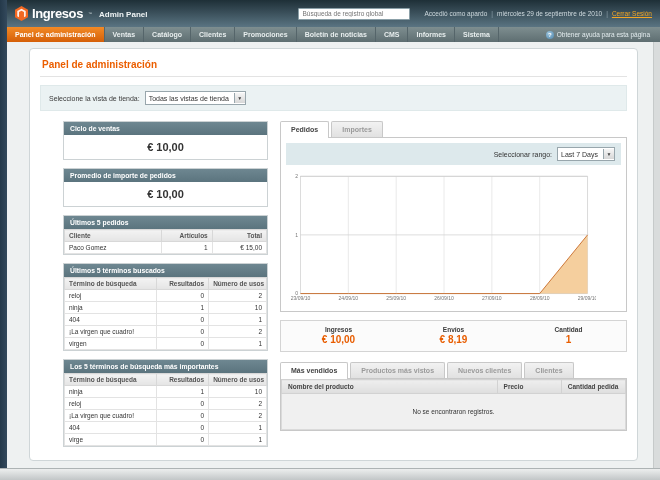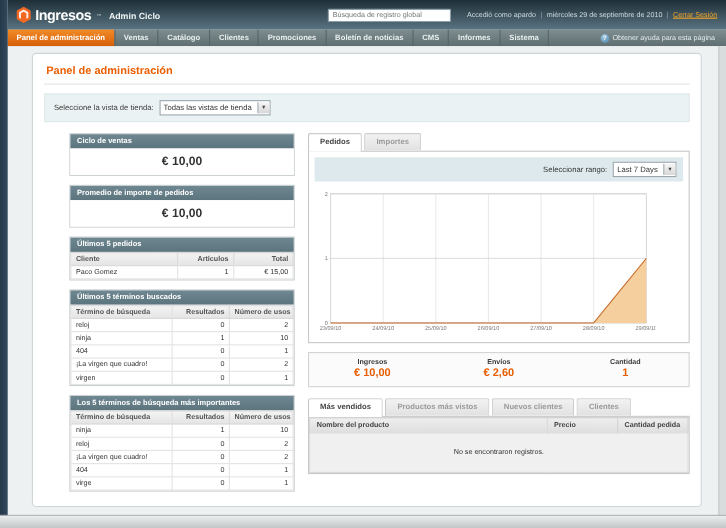--- a/index.html
+++ b/index.html
@@ -81,21 +81,21 @@
   <div class="main">
 
     <header class="topbar">
       <div class="logo">
         <svg width="13" height="15" viewBox="0 0 20 23">
           <path d="M10 0 L20 5.75 V17.25 L10 23 L0 17.25 V5.75 Z" fill="#f26822"></path>
           <path d="M10 4 L16.5 7.7 V15.6 L13.8 17.1 V9.3 L10 7.2 L6.2 9.3 V17.1 L3.5 15.6 V7.7 Z" fill="#ffffff" opacity="0.9"></path>
         </svg>
         <span class="logo-text">Ingresos</span>
           <span class="logo-tm">™</span>
-        <span class="logo-sub">Admin Ciclo</span>
+        <span class="logo-sub">Admin Panel</span>
       </div>
       <input type="text" class="global-search" placeholder="Búsqueda de registro global" style="">
       <div class="user-info">
         <span>Accedió como apardo</span>
         <span class="sep">|</span>
         <span>miércoles 29 de septiembre de 2010</span>
         <span class="sep">|</span>
         <a class="logout">Cerrar Sesión</a>
       </div>
     </header>
@@ -283,21 +283,21 @@
               </div>
             </div>
 
             <div class="stats" id="stats">
                 <div class="stat">
                   <div class="stat-label">Ingresos</div>
                   <div class="stat-value">€ 10,00</div>
                 </div>
                 <div class="stat">
                   <div class="stat-label">Envíos</div>
-                  <div class="stat-value">€ 2,60</div>
+                  <div class="stat-value">€ 8,19</div>
                 </div>
                 <div class="stat">
                   <div class="stat-label">Cantidad</div>
                   <div class="stat-value">1</div>
                 </div>
               </div>
 
             <div class="tabs bottom" id="bottom-tabs">
                 <span class="tab active">Más vendidos</span>
                 <span class="tab">Productos más vistos</span>

